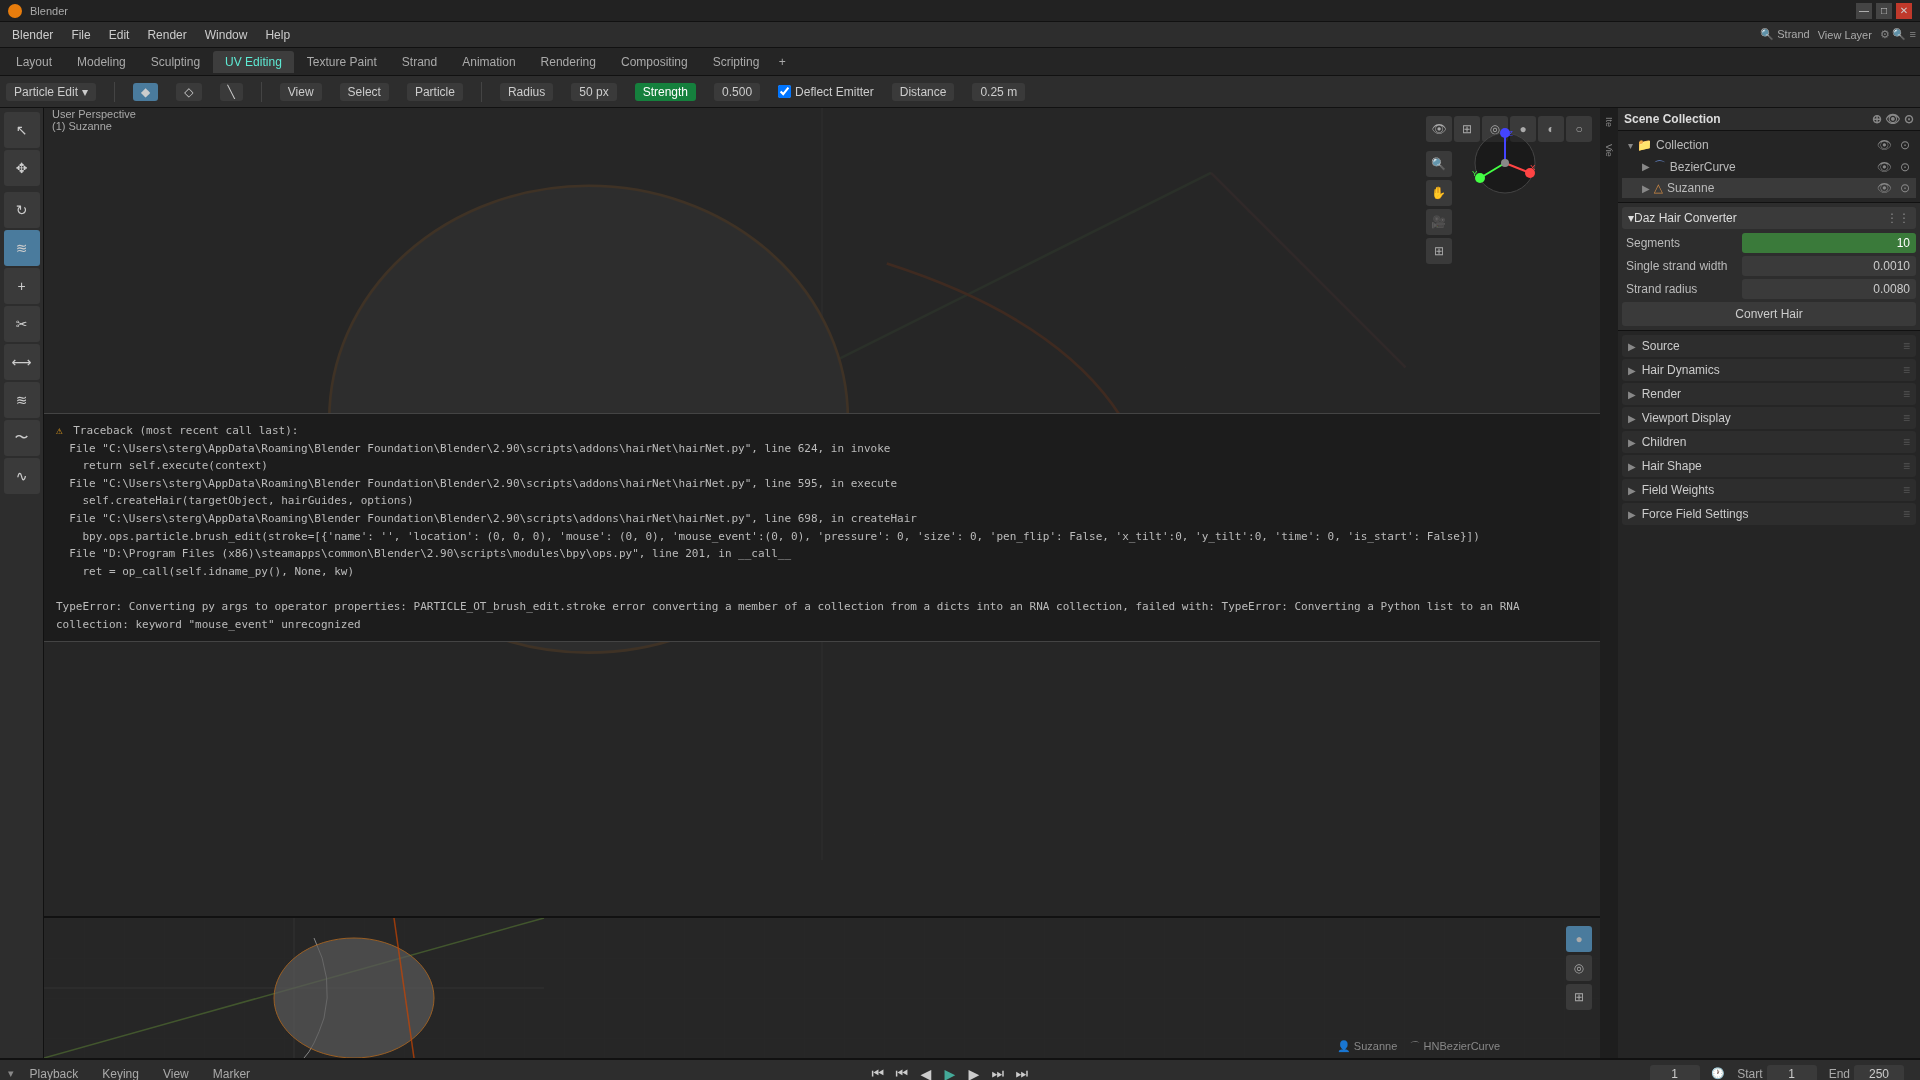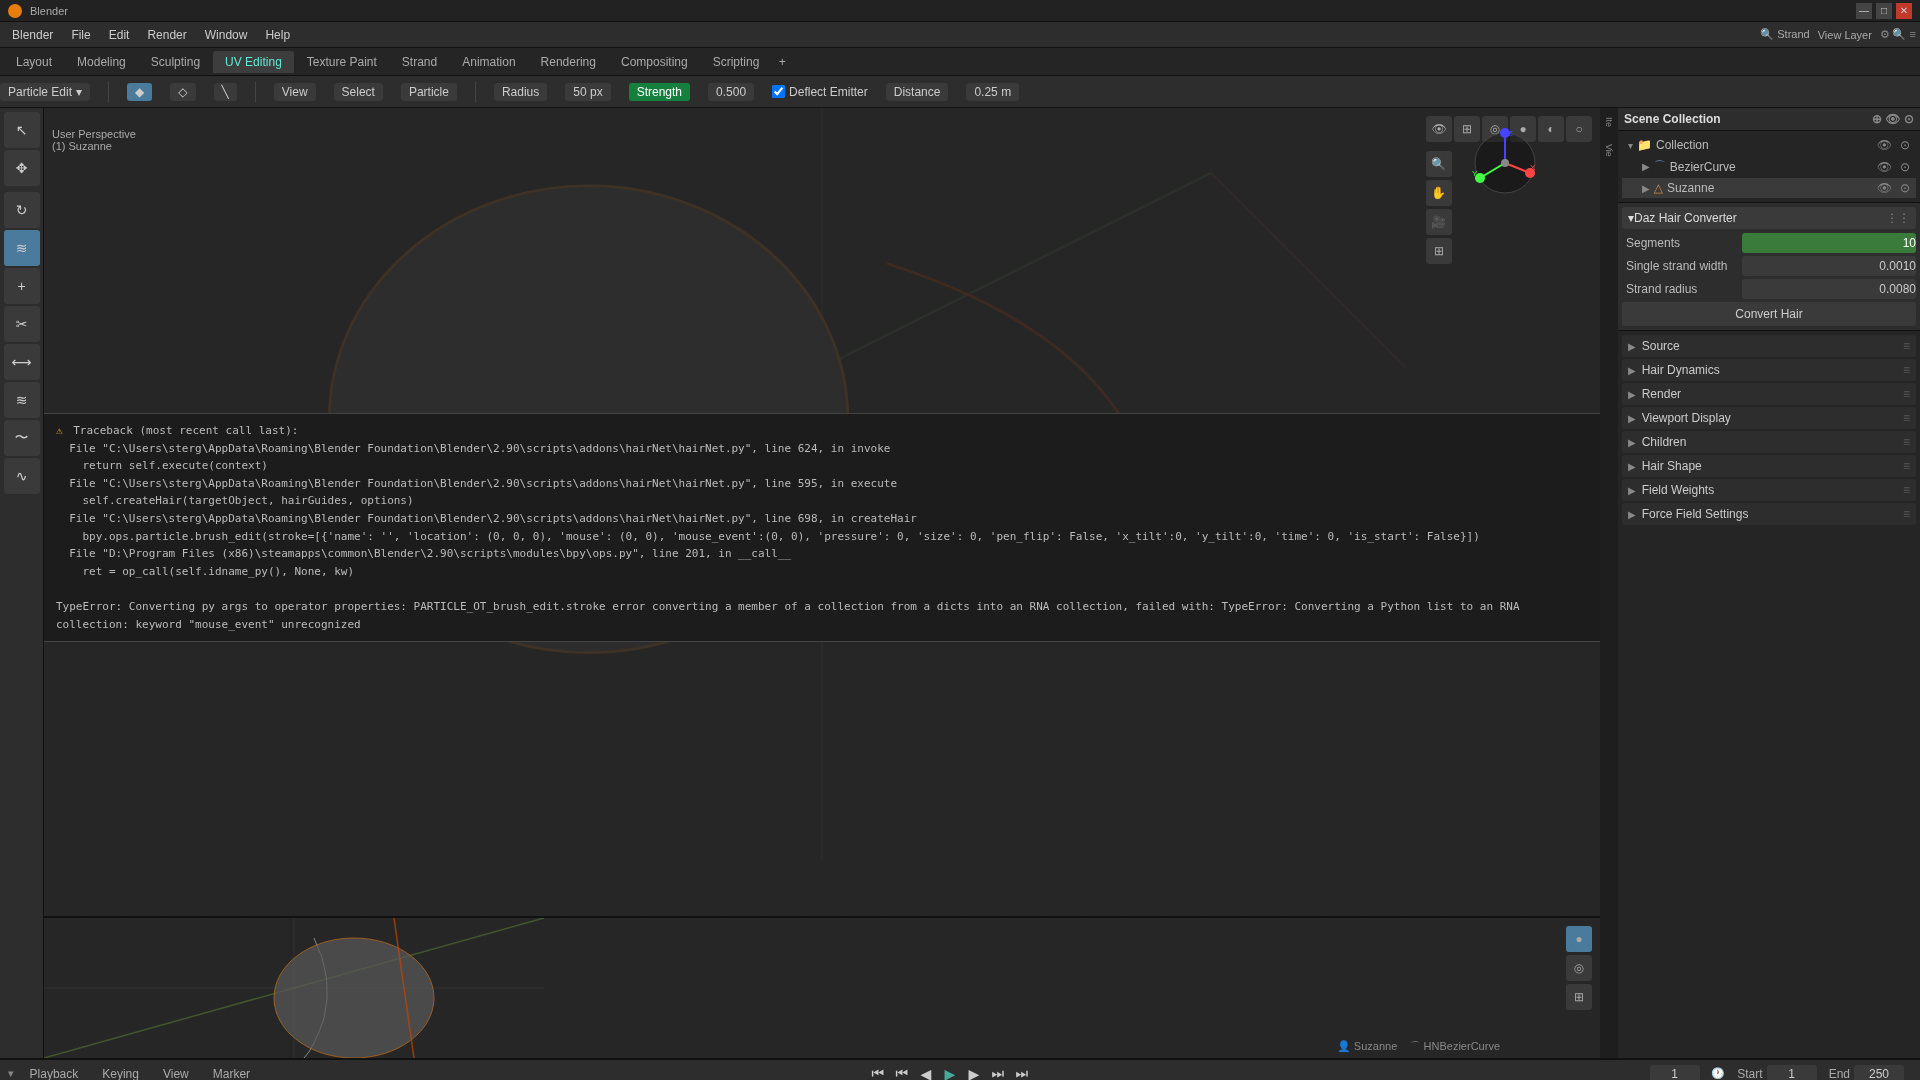--- a/index.html
+++ b/index.html
@@ -99,21 +99,21 @@
       color: #aaa;
       cursor: pointer;
     }
 
     
     .toolbar {
       height: 32px;
       background: #2d2d2d;
       display: flex;
       align-items: center;
-      padding: 0 0;
+      padding: 0 6px;
       gap: 18px;
       border-bottom: 1px solid #111;
     }
     .toolbar-item {
       padding: 2px 8px;
       background: #3a3a3a;
       border-radius: 3px;
       font-size: 12px;
       color: #ccc;
       cursor: pointer;
@@ -177,21 +177,21 @@
       flex: 1;
       position: relative;
       background: #262626;
       border-bottom: 2px solid #111;
       overflow: hidden;
     }
 
     
     .viewport-header {
       position: absolute;
-      top: 20px;
+      top: 0;
       left: 8px;
       z-index: 10;
     }
     .viewport-perspective {
       font-size: 11px;
       color: #aaa;
     }
     .viewport-mesh {
       font-size: 11px;
       color: #aaa;
@@ -258,21 +258,21 @@
     }
     .daz-label {
       width: 120px;
       font-size: 12px;
       color: #bbb;
       padding-left: 4px;
     }
     .daz-value {
       flex: 1;
       background: #3a3a3a;
-      padding: 3px 0;
+      padding: 3px 6px;
       border-radius: 3px;
       font-size: 12px;
       color: #ccc;
       text-align: right;
     }
     .daz-btn {
       width: 100%;
       padding: 5px;
       background: #3a3a3a;
       border: none;

